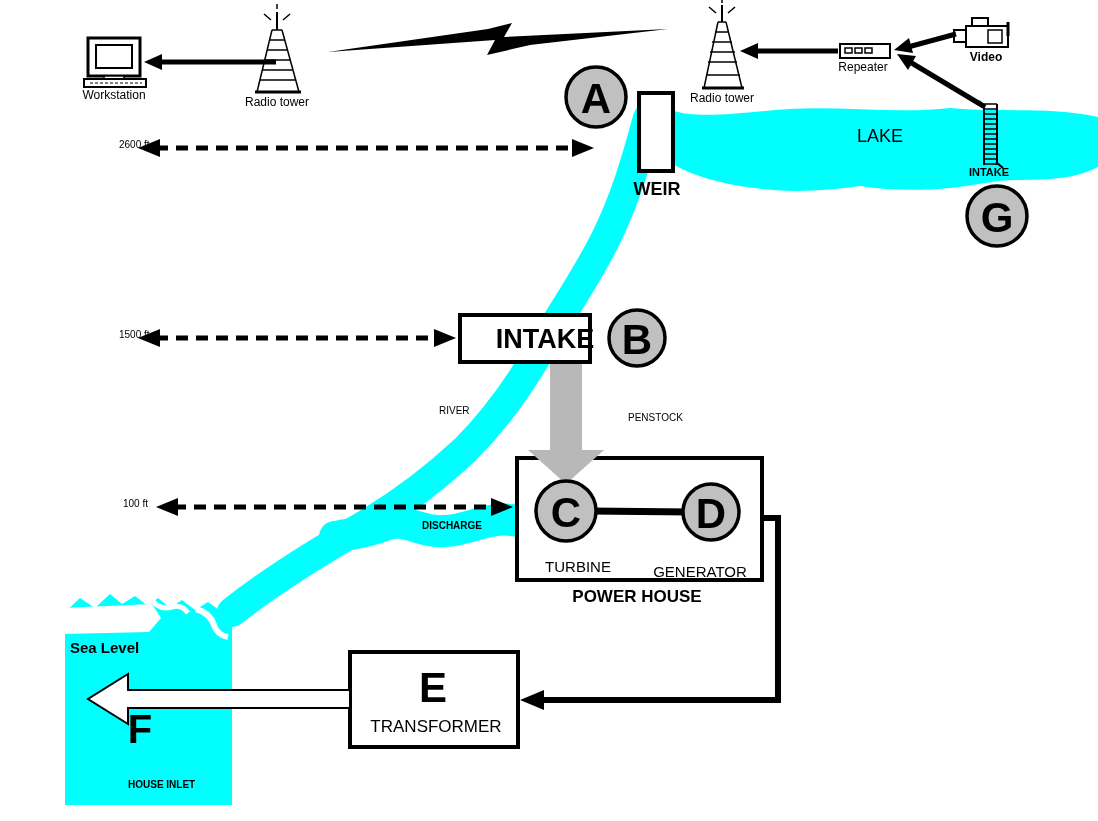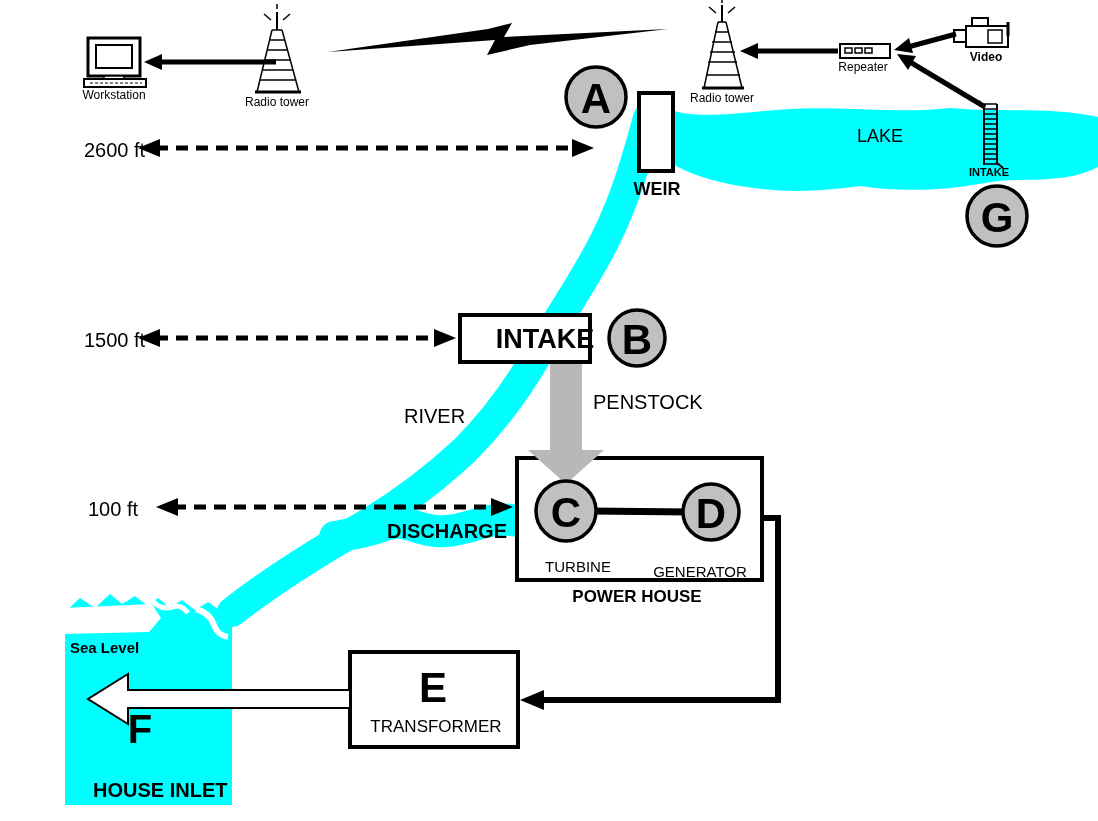--- a/index.html
+++ b/index.html
@@ -13,21 +13,21 @@
   .box{fill:#ffffff;stroke:#000;stroke-width:4;}
   .node{fill:var(--node);stroke:#000;stroke-width:3.5;}
   .pen{fill:var(--penstock);stroke:none;}
   .blk{fill:#000;stroke:none;}
   .ln{stroke:#000;fill:none;}
   .icon{stroke:#000;fill:#ffffff;}
   .lbl{position:absolute;color:#000;white-space:nowrap;line-height:1;}
   .ctr{transform:translate(-50%,-50%);}
   .b{font-weight:bold;}
   .f12{font-size:12px;text-align:right;} .f11{font-size:11px;} .f13{font-size:12px;}
-  .f15{font-size:15px;} .f16{font-size:20px;} .f17{font-size:17px;}
+  .f15{font-size:15px;} .f16{font-size:10px;margin-left:35px;} .f17{font-size:17px;}
   .f18{font-size:18px;} .f21{font-size:17px;} .f27{font-size:27px;margin-left:20px;} .f40{font-size:40px;}
   .nodeLetter{font-size:42px;font-weight:bold;}
 </style>
 </head>
 <body>
 
 <div id="stage">
 
 <svg width="1098" height="821" viewBox="0 0 1098 821">
 
@@ -191,21 +191,21 @@
 <div class="lbl f13 b ctr" style="left:986px;top:57px">Video</div>
 <div class="lbl f11 b ctr" style="left:989px;top:172px">INTAKE</div>
 <div class="lbl f18" style="left:857px;top:127px">LAKE</div>
 <div class="lbl f18 b ctr" style="left:657px;top:189px">WEIR</div>
 
 <div class="lbl f16" style="left:84px;top:140px">2600 ft</div>
 <div class="lbl f16" style="left:84px;top:330px">1500 ft</div>
 <div class="lbl f16" style="left:88px;top:499px">100 ft</div>
 
 <div class="lbl f27 b ctr" style="left:525px;top:339px">INTAKE</div>
-<div class="lbl f16" style="left:593px;top:392px">PENSTOCK</div>
+<div class="lbl f16" style="left:593px;top:413px">PENSTOCK</div>
 <div class="lbl f16" style="left:404px;top:406px">RIVER</div>
 <div class="lbl f16 b" style="left:387px;top:521px">DISCHARGE</div>
 
 <div class="lbl f15 ctr" style="left:578px;top:566px">TURBINE</div>
 <div class="lbl f15 ctr" style="left:700px;top:571px">GENERATOR</div>
 <div class="lbl f21 b ctr" style="left:637px;top:596px">POWER HOUSE</div>
 <div class="lbl f17 ctr" style="left:436px;top:726px">TRANSFORMER</div>
 
 <div class="lbl f15 b" style="left:70px;top:640px">Sea Level</div>
 <div class="lbl f16 b" style="left:93px;top:780px">HOUSE INLET</div>

